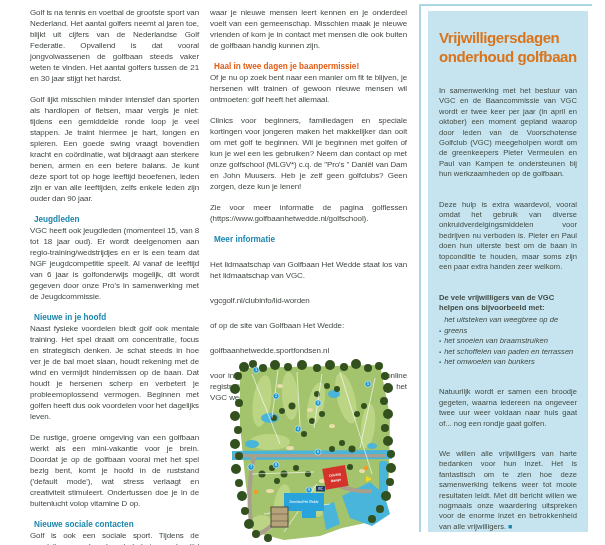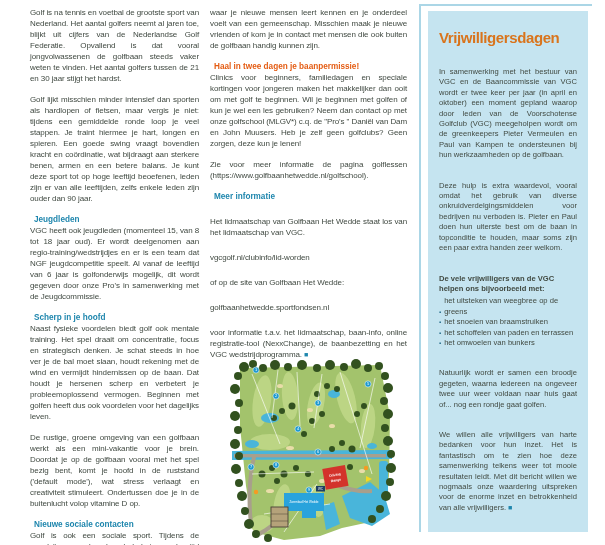--- a/index.html
+++ b/index.html
@@ -17,48 +17,49 @@
   .endmark{color:#1e86ad;font-size:7px;margin-left:2px;}
   .rule-h{position:absolute;left:419px;top:4px;width:173px;height:2px;background:#abd6e6;}
   .rule-v{position:absolute;left:419px;top:4px;width:2px;height:528px;background:#abd6e6;}
   .sidebar{position:absolute;left:428px;top:11px;width:160px;height:521px;background:#c5e4f0;
            box-sizing:border-box;padding:17px 11px 4px 11px;}
   .sb-title{color:#d9741c;font-weight:bold;font-size:15px;line-height:19px;white-space:nowrap;
             letter-spacing:-0.4px;margin:0;}
   .sb-p{font-size:7.6px;line-height:10.4px;text-align:justify;margin:20px 0 0 0;}
   .sb-lead{font-weight:bold;text-align:left;}
   .sb-list{margin:2px 0 0 0;padding:0;list-style:none;}
-  .sb-list li{font-size:7.6px;line-height:10.4px;display:flex;gap:3px;align-items:flex-end;}
+  .sb-list li{font-size:7.6px;line-height:10.4px;display:flex;gap:3px;align-items:flex-end;font-style:italic;}
   .blt{color:#27708e;font-size:6px;line-height:10.4px;}
   .map{position:absolute;left:222px;top:356px;width:180px;height:189px;}
 </style>
 </head>
 <body>
 
 <div class="page">
 
   <div class="col col-left">
     <p class="body">Golf is na tennis en voetbal de grootste sport van Nederland. Het aantal golfers neemt al jaren toe, blijkt uit cijfers van de Nederlandse Golf Federatie. Opvallend is dat vooral jongvolwassenen de golfbaan steeds vaker weten te vinden. Het aantal golfers tussen de 21 en 30 jaar stijgt het hardst.</p>
     <p class="body">Golf lijkt misschien minder intensief dan sporten als hardlopen of fietsen, maar vergis je niet: tijdens een gemiddelde ronde loop je veel stappen. Je traint hiermee je hart, longen en spieren. Een goede swing vraagt bovendien kracht en coördinatie, wat bijdraagt aan sterkere benen, armen en een betere balans. Je kunt deze sport tot op hoge leeftijd beoefenen, leden zijn er van alle leeftijden,  zelfs enkele leden zijn ouder dan 90 jaar.</p>
 
     <h3 class="sec teal">Jeugdleden</h3>
     <p class="body">VGC heeft ook jeugdleden (momenteel 15, van 8 tot 18 jaar oud). Er wordt deelgenomen aan regio-training/wedstrijdjes en er is een team dat NGF jeugdcompetitie speelt.  Al vanaf de leeftijd van 6 jaar is golfonderwijs mogelijk, dit wordt gegeven door onze Pro's in samenwerking met de Jeugdcommissie.</p>
 
-    <h3 class="sec teal">Scherp in je hoofd</h3>
+    <h3 class="sec teal">Nieuwe in je hoofd</h3>
     <p class="body">Naast fysieke voordelen biedt golf ook mentale training. Het spel draait om concentratie, focus en strategisch denken. Je schat steeds in hoe ver je de bal moet slaan, houdt rekening met de wind en vermijdt hindernissen op de baan. Dat houdt je hersenen scherp en verbetert je probleemoplossend vermogen. Beginnen met golfen heeft dus ook voordelen voor het dagelijks leven.</p>
     <p class="body">De rustige, groene omgeving van een golfbaan werkt als een mini-vakantie voor je brein. Doordat je op de golfbaan vooral met het spel bezig bent, komt je hoofd in de ruststand ('default mode'), wat stress verlaagt en creativiteit stimuleert. Ondertussen doe je in de buitenlucht volop vitamine D op.</p>
 
     <h3 class="sec teal">Nieuwe sociale contacten</h3>
     <p class="body">Golf is ook een sociale sport. Tijdens de wandeling naar de volgende hole is er volop tijd voor gesprekken. Ook na afloop van het spel is er in het clubhuis vaak gezelligheid te vinden. Bovendien organiseren de VGC wedstrijden en evenementen,</p>
   </div>
 
   <div class="col col-mid">
     <p class="body">waar je nieuwe mensen leert kennen en je onderdeel voelt van een gemeenschap. Misschien maak je nieuwe vrienden of kom je in contact met mensen die ook buiten de golfbaan handig kunnen zijn.</p>
 
     <h3 class="sec orangeh">Haal in twee dagen je baanpermissie!</h3>
+    <p class="body">Of je nu op zoek bent naar een manier om fit te blijven, je hersenen wilt trainen of gewoon nieuwe mensen wil ontmoeten: golf heeft het allemaal.</p>
     <p class="body">Clinics voor beginners, familiedagen en speciale kortingen voor jongeren maken het makkelijker dan ooit om met golf te beginnen. Wil je beginnen met golfen of kun je wel een les gebruiken? Neem dan contact op met onze golfschool (MLGV*) c.q. de "Pro's " Daniël van Dam en John Muusers. Heb je zelf geen golfclubs? Geen zorgen, deze kun je lenen!</p>
     <p class="body">Zie voor meer informatie de pagina golflessen (https://www.golfbaanhetwedde.nl/golfschool).</p>
 
     <h3 class="sec teal">Meer informatie</h3>
     <div class="mi-line just">Het lidmaatschap van Golfbaan Het Wedde staat los van het lidmaatschap van VGC.</div>
     <div class="mi-line">vgcgolf.nl/clubinfo/lid-worden</div>
     <div class="mi-line">of op de site van Golfbaan Het Wedde:</div>
     <div class="mi-line">golfbaanhetwedde.sportfondsen.nl</div>
     <div class="mi-line just"><span>voor informatie t.a.v. het lidmaatschap, baan-info, online registratie-tool (NexxChange), de baanbezetting en het VGC wedstrijdprogramma.</span><span class="endmark">■</span></div>
   </div>
@@ -250,20 +251,21 @@
       <path d="M144,120 L150,123 L144,126 Z" fill="#f5d823"></path>
     </g>
   </svg>
 
   <div class="rule-h"></div>
   <div class="rule-v"></div>
 
   <aside class="sidebar">
     <h2 class="sb-title">
       <div>Vrijwilligersdagen</div>
+      <div>onderhoud golfbaan</div>
     </h2>
     <p class="sb-p">In samenwerking met het bestuur van VGC en de Baancommissie van VGC wordt er twee keer per jaar (in april en oktober) een moment gepland waarop door leden van de Voorschotense Golfclub (VGC) meegeholpen wordt om de greenkeepers Pieter Vermeulen en Paul van Kampen te ondersteunen bij hun werkzaamheden op de golfbaan.</p>
     <p class="sb-p">Deze hulp is extra waardevol, vooral omdat het gebruik van diverse onkruidverdelgingsmiddelen voor bedrijven nu verboden is. Pieter en Paul doen hun uiterste best om de baan in topconditie te houden, maar soms zijn een paar extra handen zeer welkom.</p>
     <p class="sb-p sb-lead">De vele vrijwilligers van de VGC helpen ons bijvoorbeeld met:</p>
     <ul class="sb-list">
       <li>
           <span class="blt">▪</span>
           <span>het uitsteken van weegbree op de greens</span>
         </li>
       <li>

